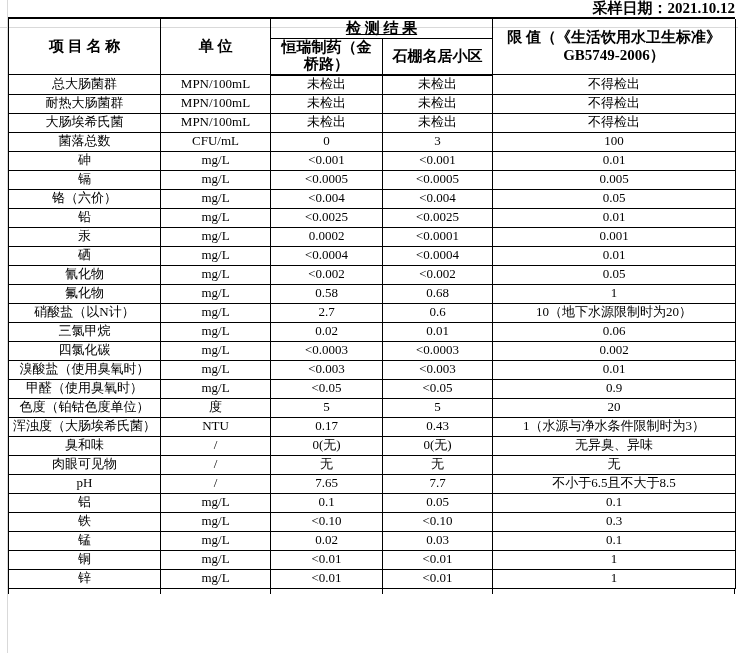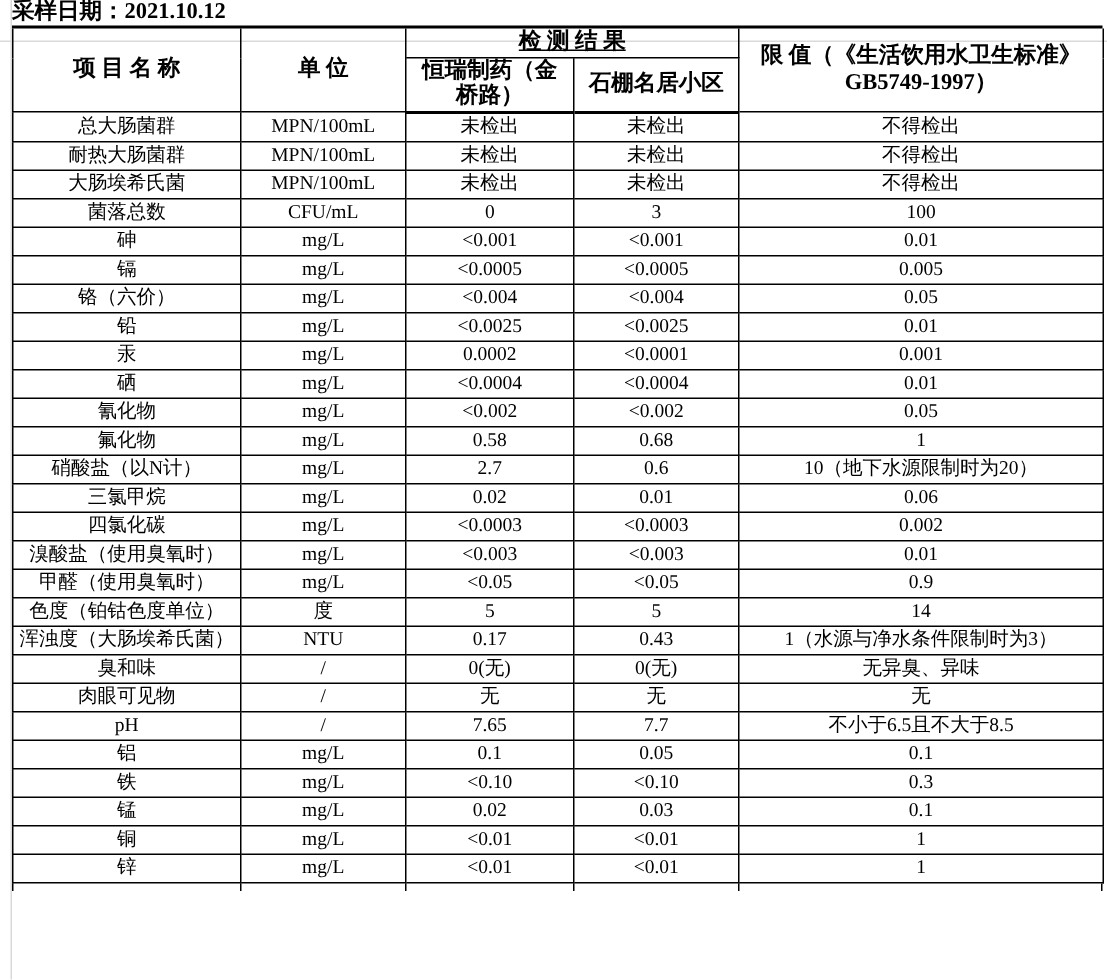--- a/index.html
+++ b/index.html
@@ -20,21 +20,21 @@
     width: 738px; height: 1px; background: #d9d9d9;
   }
   .sheet { position: absolute; left: 8px; top: 0; width: 727px; }
   .title {
     height: 27px; line-height: 26px;
     text-align: center; font-weight: bold; font-size: 17px;
     white-space: nowrap;
   }
   .date-row {
     height: 19px; line-height: 17px;
-    text-align: left; font-weight: bold; font-size: 15px;
+    text-align: right; font-weight: bold; font-size: 15px;
     border-bottom: 2px solid #000;
     box-sizing: border-box;
   }
   table.main {
     border-collapse: collapse;
     width: 727px;
     table-layout: fixed;
   }
   table.main th, table.main td {
     border: 1px solid #000;
@@ -79,21 +79,21 @@
       <col style="width:110px">
       <col style="width:112px">
       <col style="width:110px">
       <col style="width:243px">
     </colgroup>
     <thead>
       <tr class="h1">
         <th rowspan="2" class="hb">项 目 名 称</th>
         <th rowspan="2" class="hb">单  位</th>
         <th colspan="2" class="group">检 测 结 果</th>
-        <th rowspan="2" class="hb">限 值（《生活饮用水卫生标准》GB5749-1997）</th>
+        <th rowspan="2" class="hb">限 值（《生活饮用水卫生标准》GB5749-2006）</th>
       </tr>
       <tr class="h2">
         <th>恒瑞制药（金桥路）</th>
         <th>石棚名居小区</th>
       </tr>
     </thead>
     <tbody>
   <tr>
     <td class="item">总大肠菌群</td>
     <td>MPN/100mL</td>
@@ -228,21 +228,21 @@
     <td>&lt;0.05</td>
     <td>&lt;0.05</td>
     <td>0.9</td>
   </tr>
 
   <tr>
     <td class="item">色度（铂钴色度单位）</td>
     <td>度</td>
     <td>5</td>
     <td>5</td>
-    <td>14</td>
+    <td>20</td>
   </tr>
 
   <tr>
     <td class="item">浑浊度（大肠埃希氏菌）</td>
     <td>NTU</td>
     <td>0.17</td>
     <td>0.43</td>
     <td>1（水源与净水条件限制时为3）</td>
   </tr>
 

